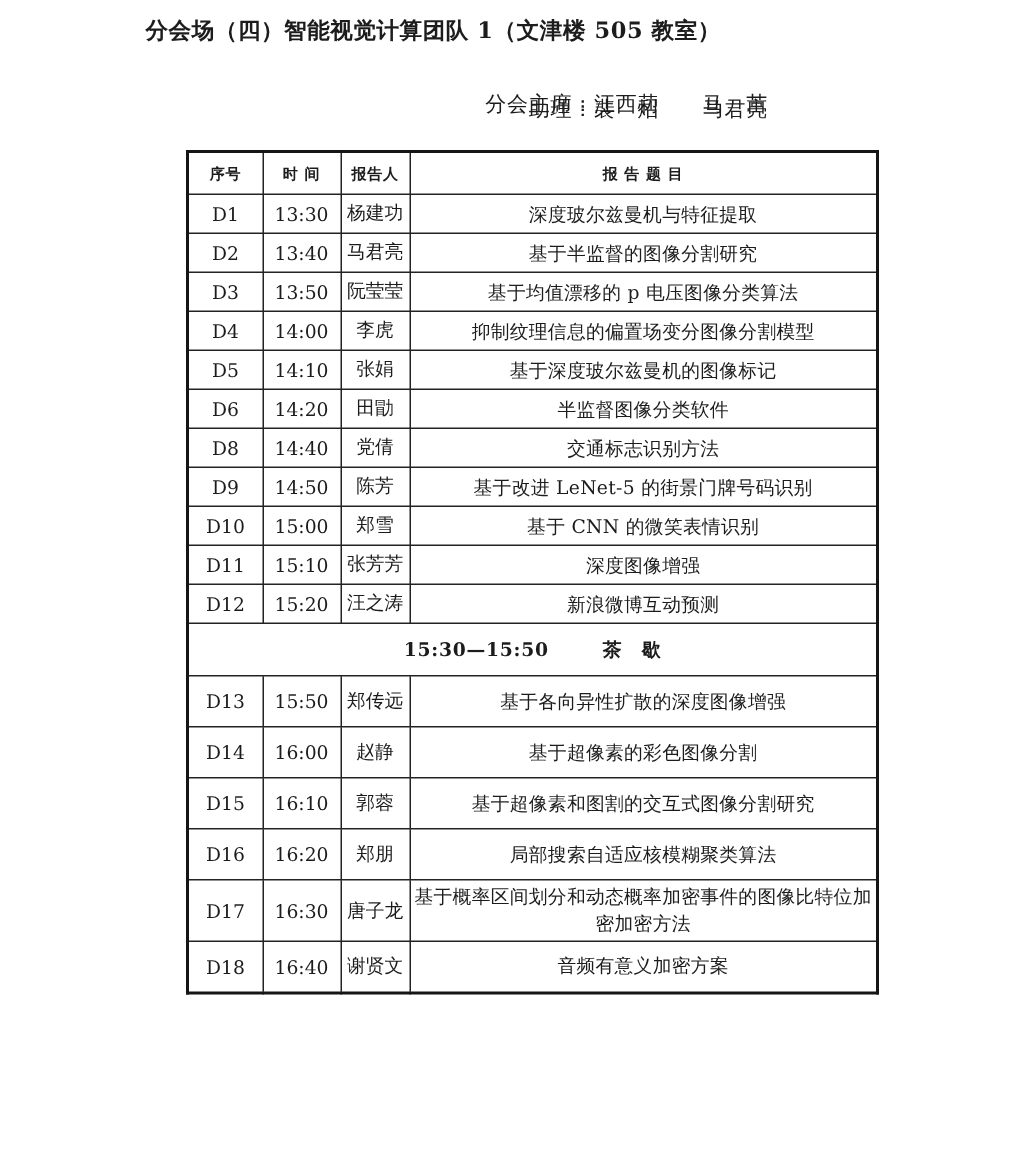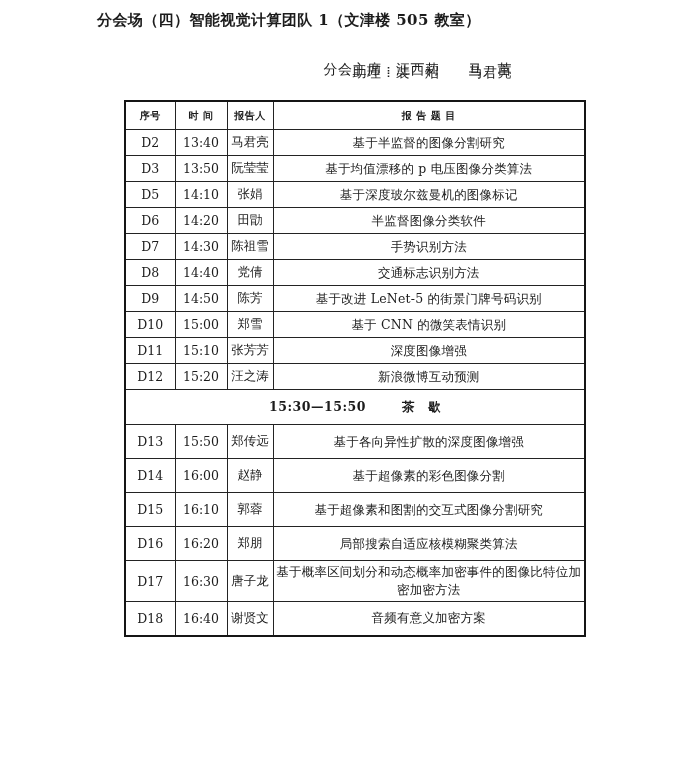--- a/index.html
+++ b/index.html
@@ -72,49 +72,55 @@
     </colgroup>
     <thead>
       <tr>
         <th>序号</th>
         <th>时 间</th>
         <th>报告人</th>
         <th>报 告 题 目</th>
       </tr>
     </thead>
     <tbody id="table-body">
+      <tr class="pre">
+          <td>D1</td>
+          <td>13:30</td>
+          <td>杨建功</td>
+          <td class="title-cell">深度玻尔兹曼机与特征提取</td>
+        </tr>
         <tr class="pre">
           <td>D2</td>
           <td>13:40</td>
           <td>马君亮</td>
           <td class="title-cell">基于半监督的图像分割研究</td>
         </tr>
         <tr class="pre">
           <td>D3</td>
           <td>13:50</td>
           <td>阮莹莹</td>
           <td class="title-cell">基于均值漂移的 p 电压图像分类算法</td>
         </tr>
         <tr class="pre">
+          <td>D4</td>
+          <td>14:00</td>
+          <td>李虎</td>
+          <td class="title-cell">抑制纹理信息的偏置场变分图像分割模型</td>
+        </tr>
+        <tr class="pre">
           <td>D5</td>
           <td>14:10</td>
           <td>张娟</td>
           <td class="title-cell">基于深度玻尔兹曼机的图像标记</td>
         </tr>
         <tr class="pre">
           <td>D6</td>
           <td>14:20</td>
           <td>田勖</td>
           <td class="title-cell">半监督图像分类软件</td>
-        </tr>
-        <tr class="pre">
-          <td>D7</td>
-          <td>14:30</td>
-          <td>陈祖雪</td>
-          <td class="title-cell">手势识别方法</td>
         </tr>
         <tr class="pre">
           <td>D8</td>
           <td>14:40</td>
           <td>党倩</td>
           <td class="title-cell">交通标志识别方法</td>
         </tr>
         <tr class="pre">
           <td>D9</td>
           <td>14:50</td>

